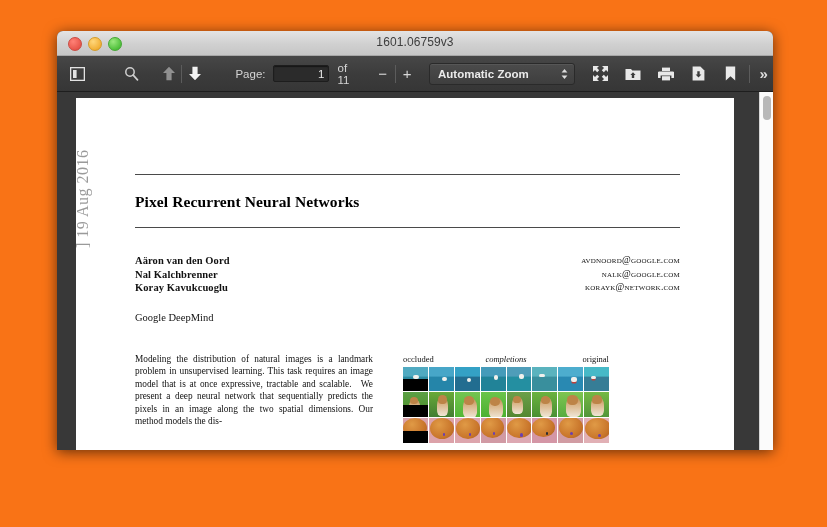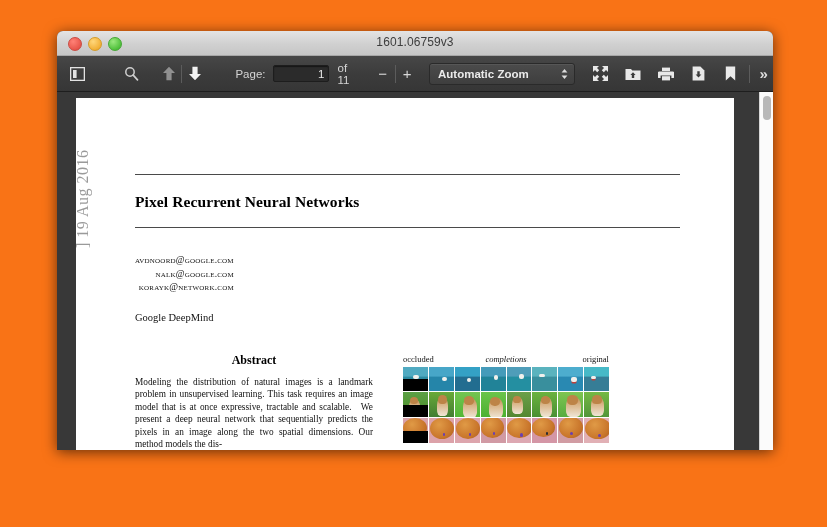--- a/index.html
+++ b/index.html
@@ -381,32 +381,36 @@
         <div id="arxiv-stamp">] 19 Aug 2016</div>
 
         <div id="paper-body">
 
           <div class="rule" style="margin-top:76px;"></div>
           <div id="paper-title">Pixel Recurrent Neural Networks</div>
           <div class="rule"></div>
 
           <div id="authors-block">
             <div>
+              <div class="author-name">Aäron van den Oord</div>
+              <div class="author-name">Nal Kalchbrenner</div>
+              <div class="author-name">Koray Kavukcuoglu</div>
+            </div>
+            <div>
               <div class="author-email">avdnoord@google.com</div>
               <div class="author-email">nalk@google.com</div>
               <div class="author-email">korayk@network.com</div>
             </div>
           </div>
 
           <div id="affiliation">Google DeepMind</div>
 
           <div id="two-col">
 
             <div id="abstract-col">
-              <div id="abstract-heading">Abstract</div>
               <div id="abstract-text">Modeling the distribution of natural images is a landmark problem in unsupervised learning. This task requires an image model that is at once expressive, tractable and scalable. We present a deep neural network that sequentially predicts the pixels in an image along the two spatial dimensions. Our method models the dis-</div>
             </div>
 
             <div id="figure-col">
               <div id="fig-labels">
                 <span class="lbl" id="lbl-occluded">occluded</span>
                 <span class="lbl" id="lbl-completions">completions</span>
                 <span class="lbl" id="lbl-original">original</span>
               </div>
               <div id="fig-grid">

